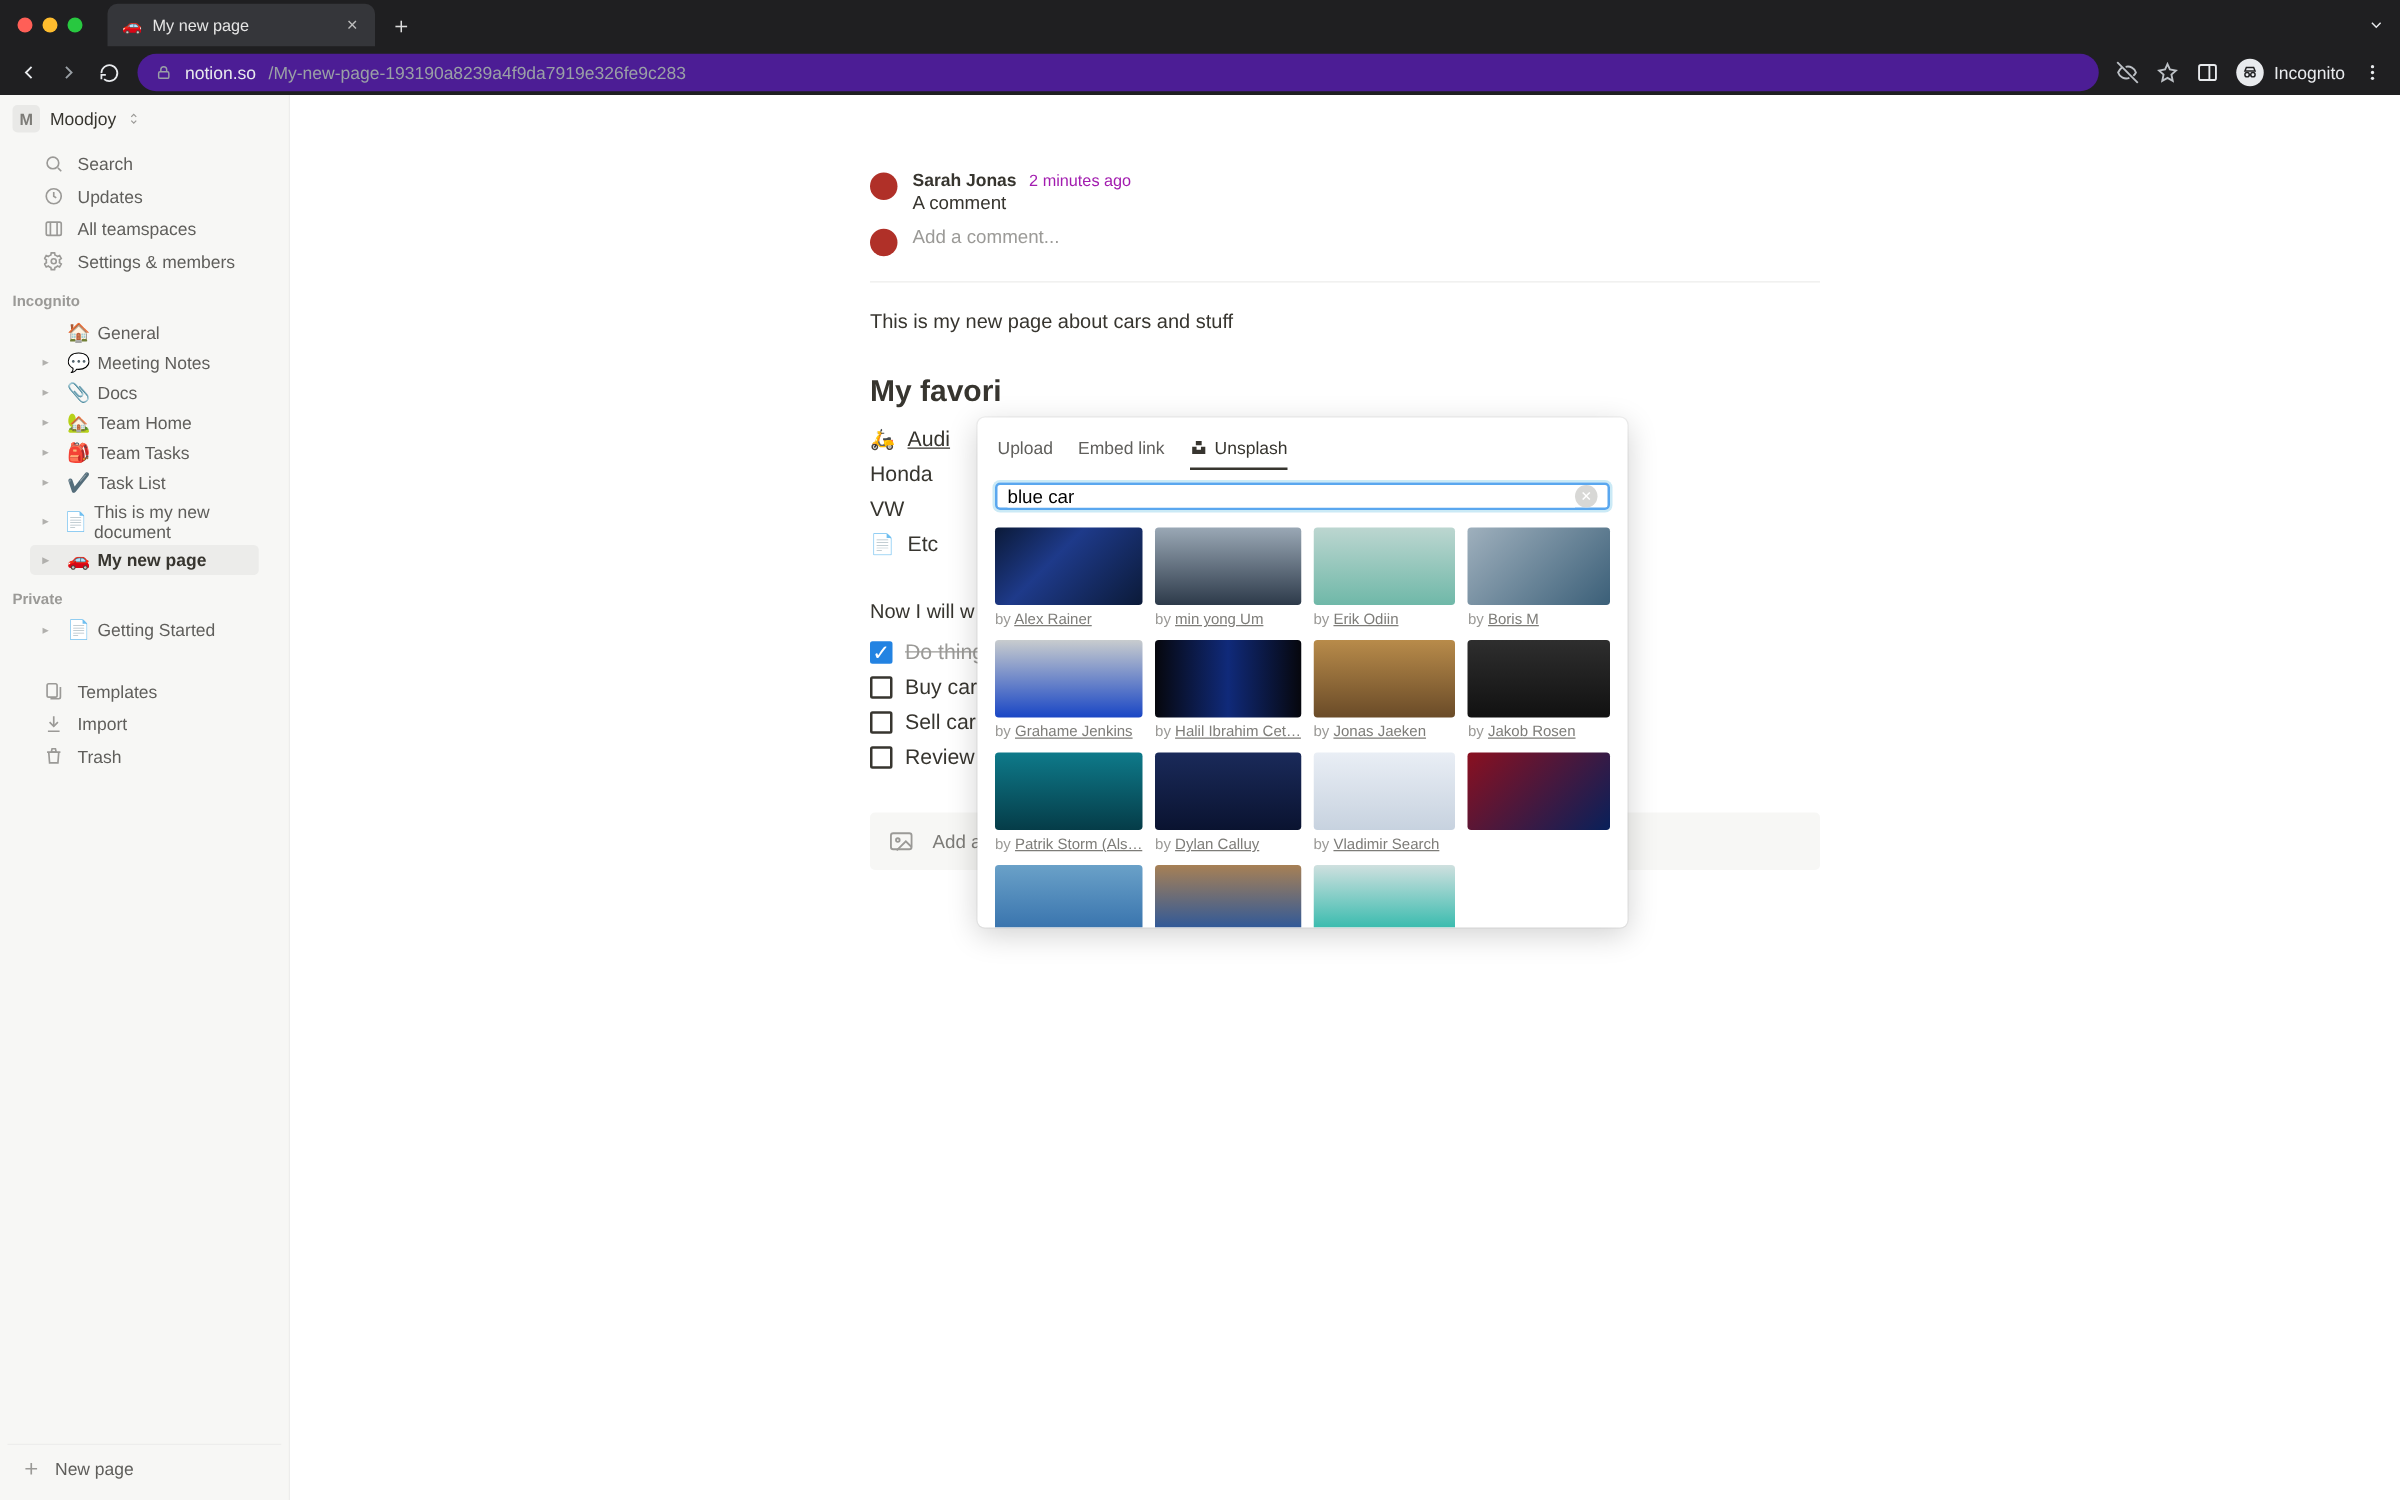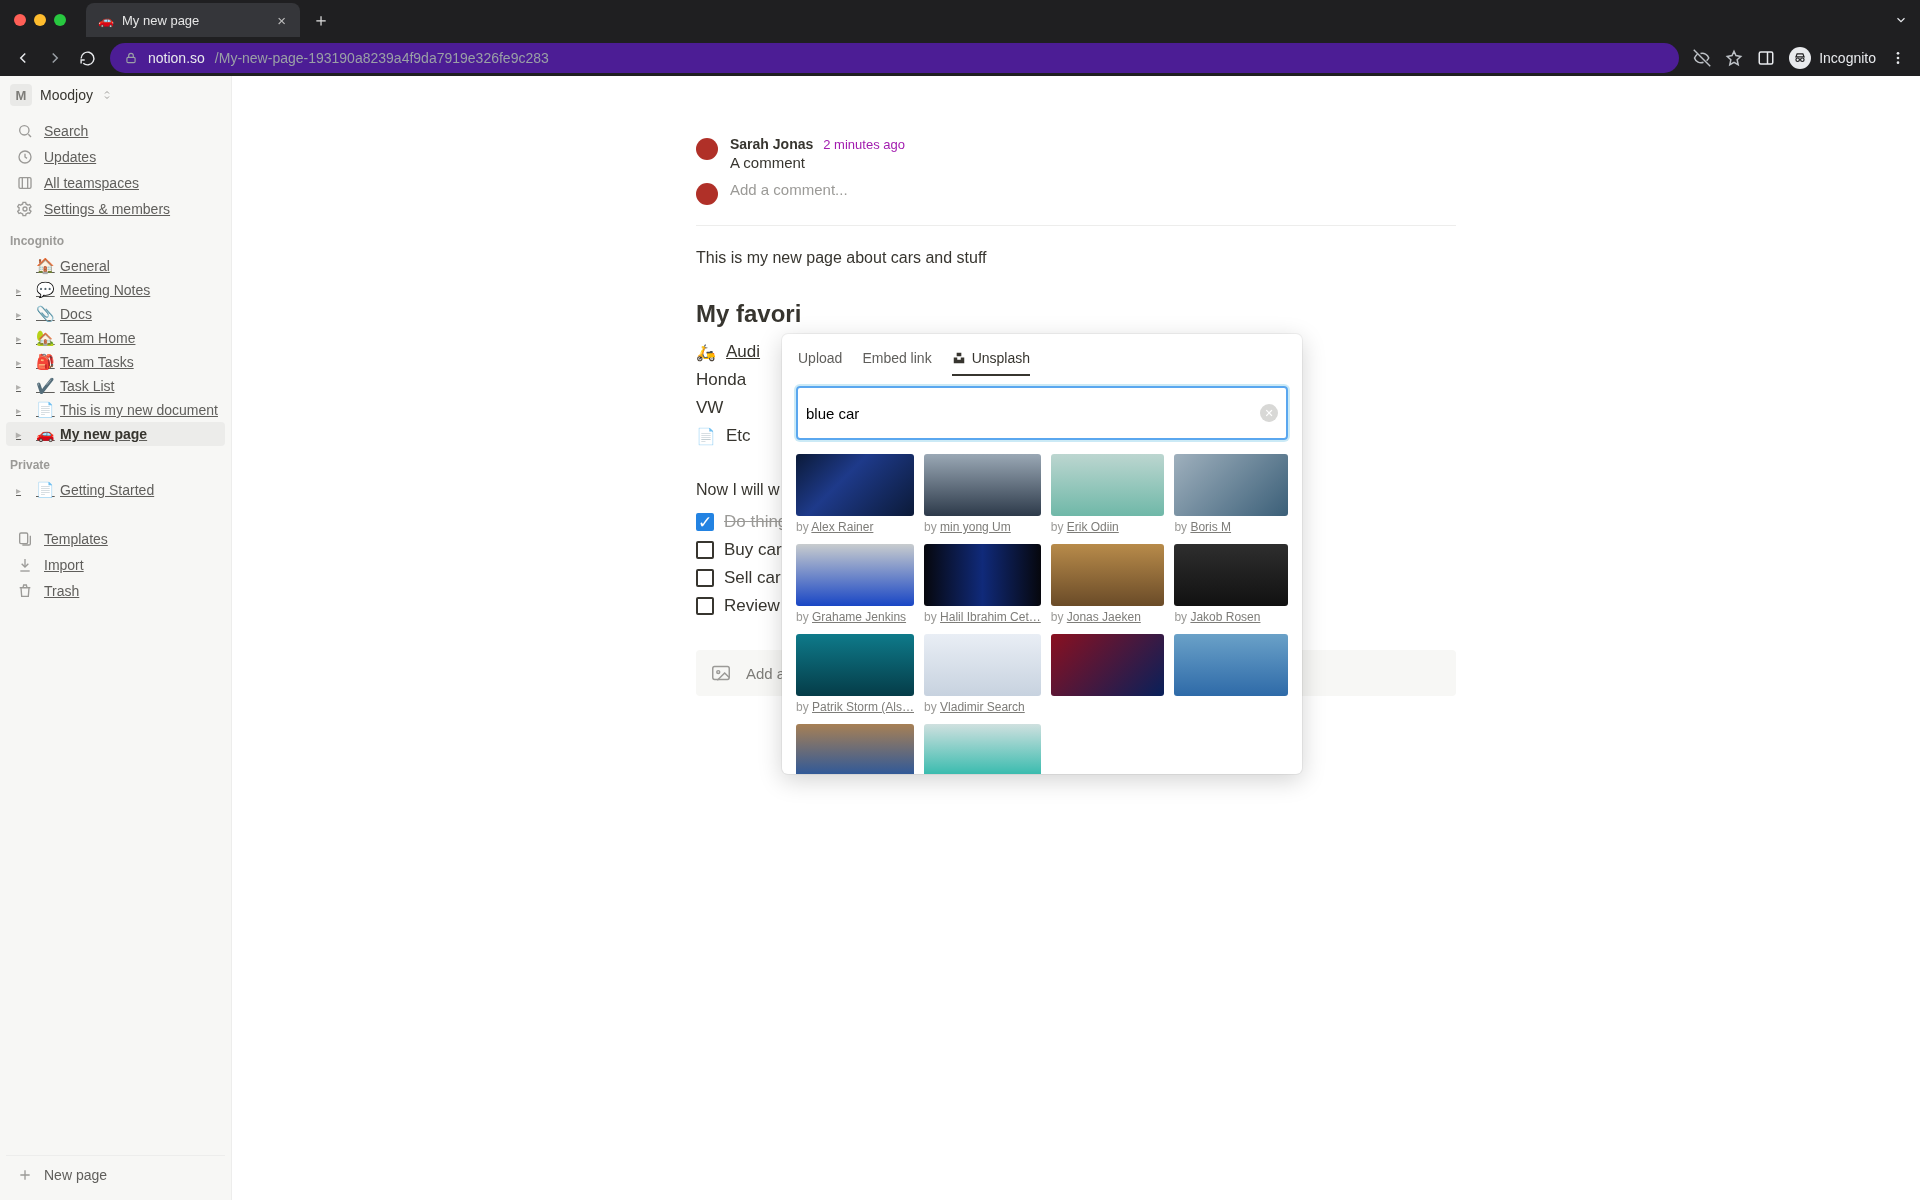--- a/index.html
+++ b/index.html
@@ -22,21 +22,21 @@
   .addr-domain { color:#e8eaed; }
   .addr-path { color:#9aa0a6; }
   .chrome-right { display:flex; align-items:center; gap:14px; color:#e8eaed; }
   .incog-pill { display:flex; align-items:center; gap:8px; font-size:14px; }
   .incog-badge { width:22px; height:22px; border-radius:50%; background:#e8eaed; color:#1f1f21; display:flex; align-items:center; justify-content:center; font-size:13px; }
   .chrome-glyph { font-size:16px; }
 
   
   .app { display:flex; height: calc(100% - 76px); }
   .sidebar { width:232px; background:#f7f7f5; border-right:1px solid #ededec; display:flex; flex-direction:column; font-size:14px; color:#5f5e5b; }
-  .sb-section { padding:4px 6px;text-decoration:underline; }
+  .sb-section { padding:4px 24px; }
   .sb-workspace { display:flex; align-items:center; gap:8px; padding:8px 10px; color:#37352f; font-weight:500; cursor:pointer; }
   .ws-badge { width:22px; height:22px; border-radius:4px; background:#e9e9e7; color:#7d7c78; display:flex; align-items:center; justify-content:center; font-weight:600; font-size:13px; }
   .sb-item { display:flex; align-items:center; gap:10px; padding:4px 10px; border-radius:4px; cursor:pointer; }
   .sb-head { padding:8px 10px 2px; font-size:12px; color:#9b9a97; font-weight:600; }
   .tree-row { display:flex; align-items:center; gap:6px; padding:3px 6px 3px 10px; border-radius:4px; cursor:pointer; }
   .tree-row.active { background:#ececea; color:#37352f; font-weight:600; }
   .tree-caret { width:14px; color:#b1b0ad; font-size:10px; }
   .tree-emoji { width:18px; text-align:center; font-size:15px; }
   .sb-bottom { margin-top:auto; padding:6px; }
   .sb-newpage { display:flex; align-items:center; gap:10px; padding:10px; border-top:1px solid #ededec; cursor:pointer; }
@@ -66,21 +66,21 @@
 
   .image-block { margin-top:30px; background:#f7f7f5; height:46px; display:flex; align-items:center; gap:14px; padding:0 14px; color:#7d7c78; font-size:15px; border-radius:4px; cursor:pointer; }
   .image-block .glyph { width:22px; height:22px; color:#9b9a97; }
 
   
   .popover { position:absolute; top:258px; left:550px; width:520px; background:#fff; border-radius:6px; box-shadow:0 6px 24px rgba(0,0,0,.18), 0 0 0 1px rgba(15,15,15,.05); overflow:hidden; }
   .pv-tabs { display:flex; gap:20px; padding:10px 16px 0; font-size:14px; }
   .pv-tab { padding:6px 0 10px; color:#5f5e5b; cursor:pointer; display:flex; align-items:center; gap:6px; }
   .pv-tab.active { color:#37352f; font-weight:500; box-shadow: inset 0 -2px 0 #37352f; }
   .pv-search-wrap { padding:10px 14px 4px; }
-  .pv-search { display:flex; align-items:center; border:2px solid #5aa7ef; border-radius:4px; box-shadow:0 0 0 2px rgba(46,170,220,.25); padding:16px 8px; }
+  .pv-search { display:flex; align-items:center; border:2px solid #5aa7ef; border-radius:4px; box-shadow:0 0 0 2px rgba(46,170,220,.25); padding:0 8px; }
   .pv-search input { flex:1; border:none; outline:none; font-size:15px; }
   .pv-clear { width:18px; height:18px; border-radius:50%; background:#d8d8d6; color:#fff; display:flex; align-items:center; justify-content:center; font-size:11px; cursor:pointer; }
   .pv-grid { display:grid; grid-template-columns:repeat(4,1fr); gap:10px 10px; padding:10px 14px; max-height:330px; overflow:hidden; }
   .pv-cell { }
   .pv-thumb { width:100%; height:62px; border-radius:3px; cursor:pointer; }
   .pv-by { font-size:12px; color:#9b9a97; margin-top:4px; white-space:nowrap; overflow:hidden; text-overflow:ellipsis; }
   .pv-by a { color:#7d7c78; text-decoration:underline; }
 
   
   .thumb-a { background:linear-gradient(135deg,#0b1a38,#1e3a8a 40%,#0b1a38); }
@@ -466,20 +466,24 @@
           </div>
           <div class="pv-cell">
             <div class="pv-thumb thumb-i"></div>
             <div class="pv-by">by <a>Jakob Rosen</a></div>
           </div>
           <div class="pv-cell">
             <div class="pv-thumb thumb-j"></div>
             <div class="pv-by">by <a>Patrik Storm (Als…</a></div>
           </div>
           <div class="pv-cell">
+            <div class="pv-thumb thumb-k"></div>
+            <div class="pv-by">by <a>Dylan Calluy</a></div>
+          </div>
+          <div class="pv-cell">
             <div class="pv-thumb thumb-l"></div>
             <div class="pv-by">by <a>Vladimir Search</a></div>
           </div>
           <div class="pv-cell">
             <div class="pv-thumb thumb-m"></div>
           </div>
           <div class="pv-cell">
             <div class="pv-thumb thumb-n"></div>
           </div>
           <div class="pv-cell">

